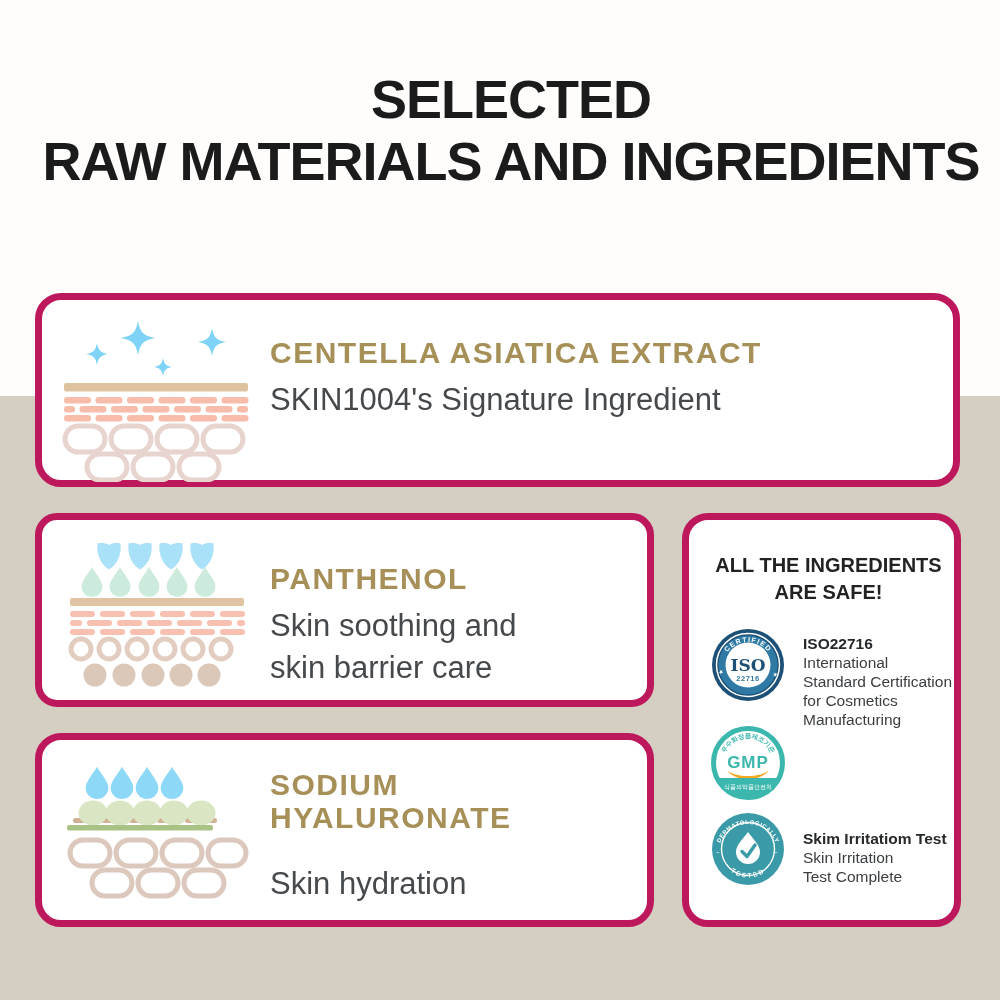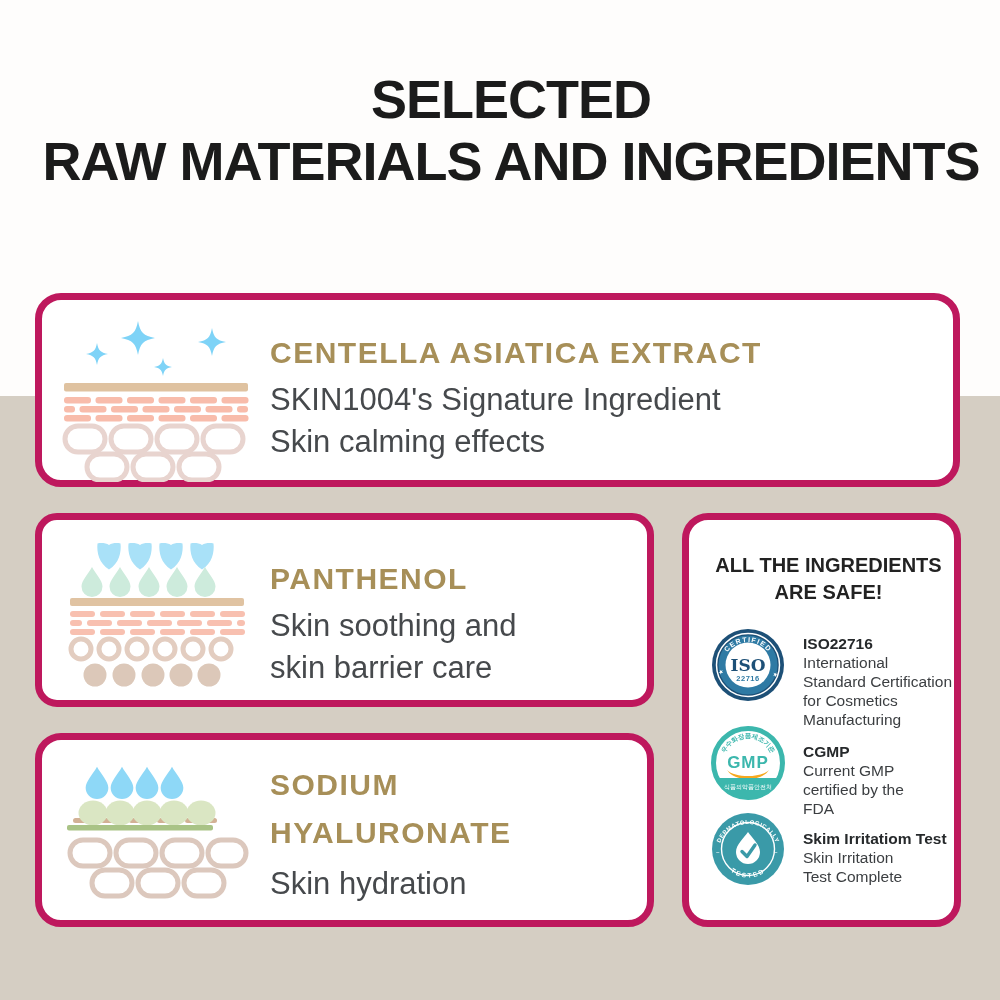--- a/index.html
+++ b/index.html
@@ -71,21 +71,20 @@
           <rect x="95" y="112" width="40" height="26" rx="13"></rect>
           <rect x="141" y="112" width="40" height="26" rx="13"></rect>
         <rect x="25" y="140" width="40" height="26" rx="13"></rect>
           <rect x="71" y="140" width="40" height="26" rx="13"></rect>
           <rect x="117" y="140" width="40" height="26" rx="13"></rect>
       </g>
     </svg>
   </div>
   <div class="card-heading" style="top:36px;">CENTELLA ASIATICA EXTRACT</div>
   <div class="card-line" style="top:82px;">SKIN1004's Signature Ingredient</div>
-  <div class="card-line" style="top:124px;">Skin calming effects</div>
 </div>
 
 <div class="card card2">
   <div class="icon-box" style="left:25px;top:16px;">
     <svg width="180" height="152" viewBox="0 0 180 152">
       <g fill="#a9e1f8">
         <path transform="translate(42,20)" d="M0,-11 C3,-13 8,-13.5 11.5,-12.5 C12.5,-4 10,7.5 0,13.5 C-10,7.5 -12.5,-4 -11.5,-12.5 C-8,-13.5 -3,-13 0,-11 Z"></path>
         <path transform="translate(73,20)" d="M0,-11 C3,-13 8,-13.5 11.5,-12.5 C12.5,-4 10,7.5 0,13.5 C-10,7.5 -12.5,-4 -11.5,-12.5 C-8,-13.5 -3,-13 0,-11 Z"></path>
         <path transform="translate(104,20)" d="M0,-11 C3,-13 8,-13.5 11.5,-12.5 C12.5,-4 10,7.5 0,13.5 C-10,7.5 -12.5,-4 -11.5,-12.5 C-8,-13.5 -3,-13 0,-11 Z"></path>
         <path transform="translate(135,20)" d="M0,-11 C3,-13 8,-13.5 11.5,-12.5 C12.5,-4 10,7.5 0,13.5 C-10,7.5 -12.5,-4 -11.5,-12.5 C-8,-13.5 -3,-13 0,-11 Z"></path>
@@ -171,21 +170,21 @@
           <rect x="49" y="78" width="40" height="26" rx="13"></rect>
           <rect x="95" y="78" width="40" height="26" rx="13"></rect>
           <rect x="141" y="78" width="38" height="26" rx="13"></rect>
         <rect x="25" y="108" width="40" height="26" rx="13"></rect>
           <rect x="71" y="108" width="40" height="26" rx="13"></rect>
           <rect x="117" y="108" width="40" height="26" rx="13"></rect>
       </g>
     </svg>
   </div>
   <div class="card-heading" style="top:28px;">SODIUM</div>
-  <div class="card-heading" style="top:76px;">HYALURONATE</div>
+  <div class="card-heading" style="top:61px;">HYALURONATE</div>
   <div class="card-line" style="top:126px;">Skin hydration</div>
 </div>
 
 <div class="card safety">
   <div class="safety-heading">
     <div>ALL THE INGREDIENTS</div>
     <div>ARE SAFE!</div>
   </div>
 
   <div class="badge" style="top:108px;">
@@ -222,26 +221,20 @@
         </defs>
       <text font-size="6.5" fill="#3cb7ad" font-weight="bold">
         <textPath href="#gmpArc" startOffset="50%" text-anchor="middle">우수화장품제조기준</textPath>
       </text>
       <text x="37" y="42" font-size="17" font-weight="bold" fill="#3cb7ad" text-anchor="middle" letter-spacing="1">GMP</text>
       <path d="M16,44 C24,52 50,52 58,44 C51,56 23,56 16,44 Z" fill="#f6a81e"></path>
       <path d="M6,52 A34.5,34.5 0 0 0 68,52 Z" fill="#3cb7ad"></path>
       <text x="37" y="62.5" font-size="6" fill="#ffffff" text-anchor="middle">식품의약품안전처</text>
     </svg>
   </div>
-  <div class="badge-text" style="top:222px;">
-    <div class="bt-title">CGMP</div>
-    <div class="bt-line">Current GMP</div>
-    <div class="bt-line">certified by the</div>
-    <div class="bt-line">FDA</div>
-  </div>
 
   <div class="badge" style="top:292px;">
     <svg width="74" height="74" viewBox="0 0 74 74">
       <circle cx="37" cy="37" r="36" fill="#3a9aa8"></circle>
       <circle cx="37" cy="37" r="26.5" fill="none" stroke="#ffffff" stroke-width="1.4"></circle>
       <defs>
         <path id="derArcTop" d="M 7,42 A 30,30 0 0 1 67,42" fill="none"></path>
         <path id="derArcBot" d="M 11,48 A 28,28 0 0 0 63,48" fill="none"></path>
       </defs>
       <text font-size="5.8" font-weight="bold" fill="#ffffff" letter-spacing="0.6">

